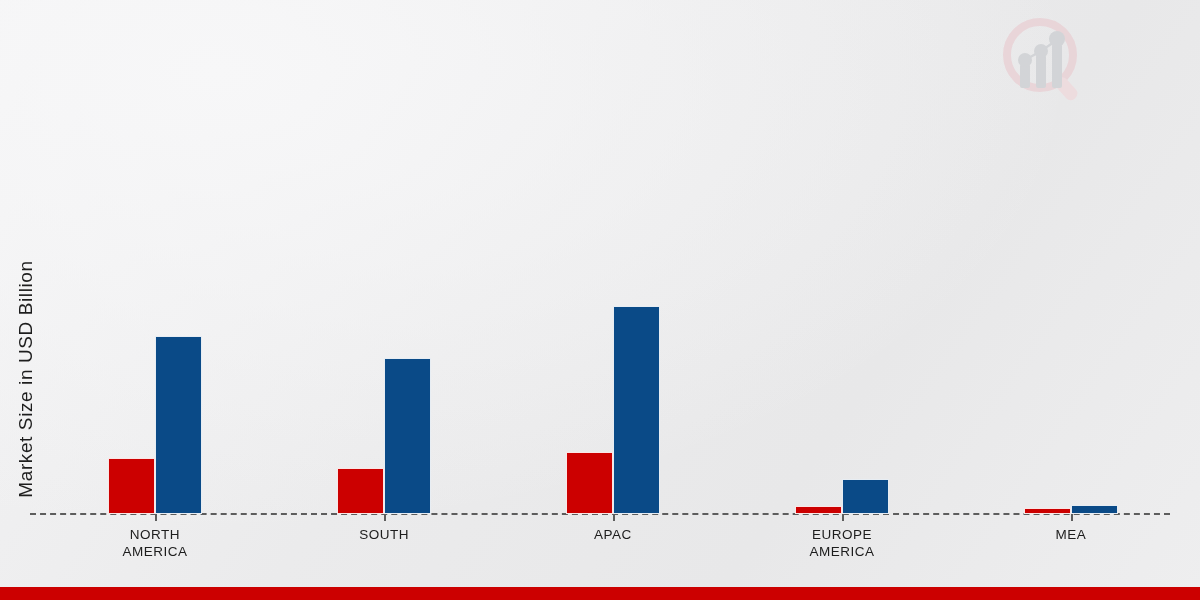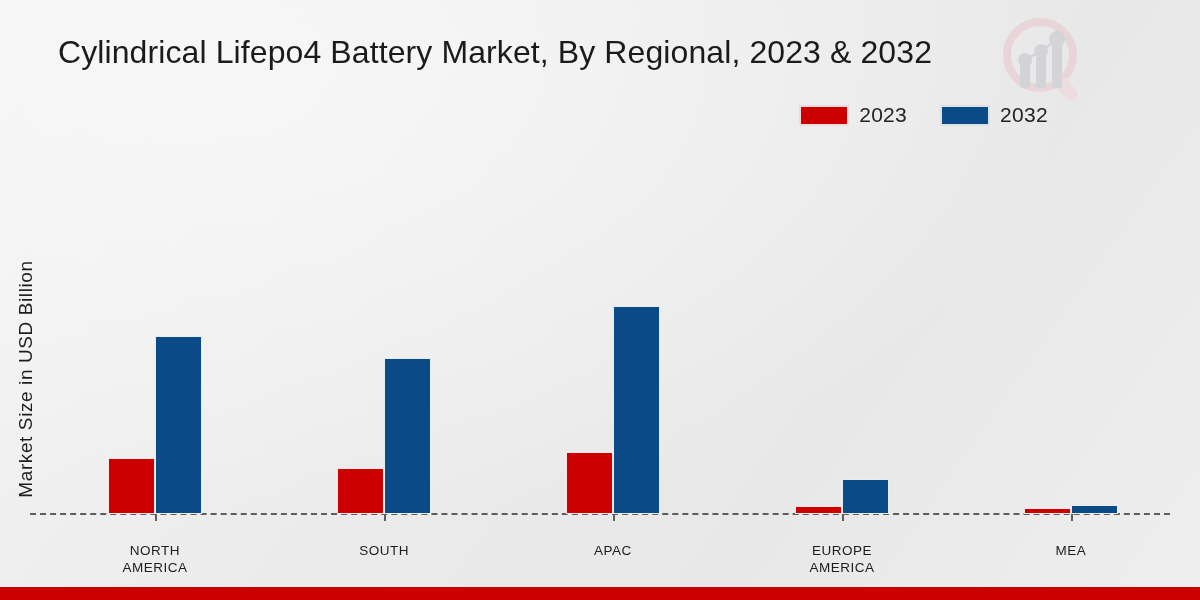--- a/index.html
+++ b/index.html
@@ -65,21 +65,21 @@
   .bar.blue{background:#0a4a87;}
   .bar-value{
     position:absolute;left:0;width:47px;text-align:right;
     font-size:16px;font-weight:bold;color:#111;margin-left:44px;
   }
   .tick{
     position:absolute;left:47px;top:260px;width:2px;height:7px;background:#5d5d5d;
   }
   .cat-label{
     position:absolute;top:272px;left:-30px;width:154px;text-align:center;
-    font-size:13.5px;color:#1d1d1d;letter-spacing:.5px;line-height:17px;margin-top:16px;
+    font-size:13.5px;color:#1d1d1d;letter-spacing:.5px;line-height:17px;
   }
 
   .footer-bar{
     position:absolute;left:0;bottom:0;width:1200px;height:13px;background:#cc0000;
   }
 </style>
 </head>
 <body>
 
 <div id="chart-root">
@@ -91,32 +91,21 @@
       <rect x="22" y="50" width="10" height="24" rx="2" fill="#cfd1d4"></rect>
       <rect x="38" y="41" width="10" height="33" rx="2" fill="#cfd1d4"></rect>
       <rect x="54" y="30" width="10" height="44" rx="2" fill="#cfd1d4"></rect>
       <path d="M27 46 L43 37 L59 26" stroke="#cfd1d4" stroke-width="2.5" fill="none"></path>
       <circle cx="27" cy="46" r="7" fill="#cfd1d4"></circle>
       <circle cx="43" cy="37" r="7" fill="#cfd1d4"></circle>
       <circle cx="59" cy="25" r="8" fill="#cfd1d4"></circle>
     </svg>
   </span>
 
-  <div class="chart-title">Cylindrical Lifepo4 Battery Market, By Regional, 2023 &amp; 2032</div>
 
-  <div class="legend">
-    <div class="legend-item">
-      <span class="legend-swatch" style="background:#cc0000"></span>
-      <span class="legend-label">2023</span>
-    </div>
-    <div class="legend-item">
-      <span class="legend-swatch" style="background:#0a4a87"></span>
-      <span class="legend-label">2032</span>
-    </div>
-  </div>
 
   <div class="plot">
 
     <div class="y-axis-title">Market Size in USD Billion</div>
     <div class="baseline"></div>
 
     <div class="group" style="left:108px">
       <div class="bar-value" style="bottom:58px">0.75</div>
       <div class="bars">
         <span class="bar red" style="height:56px"></span>

